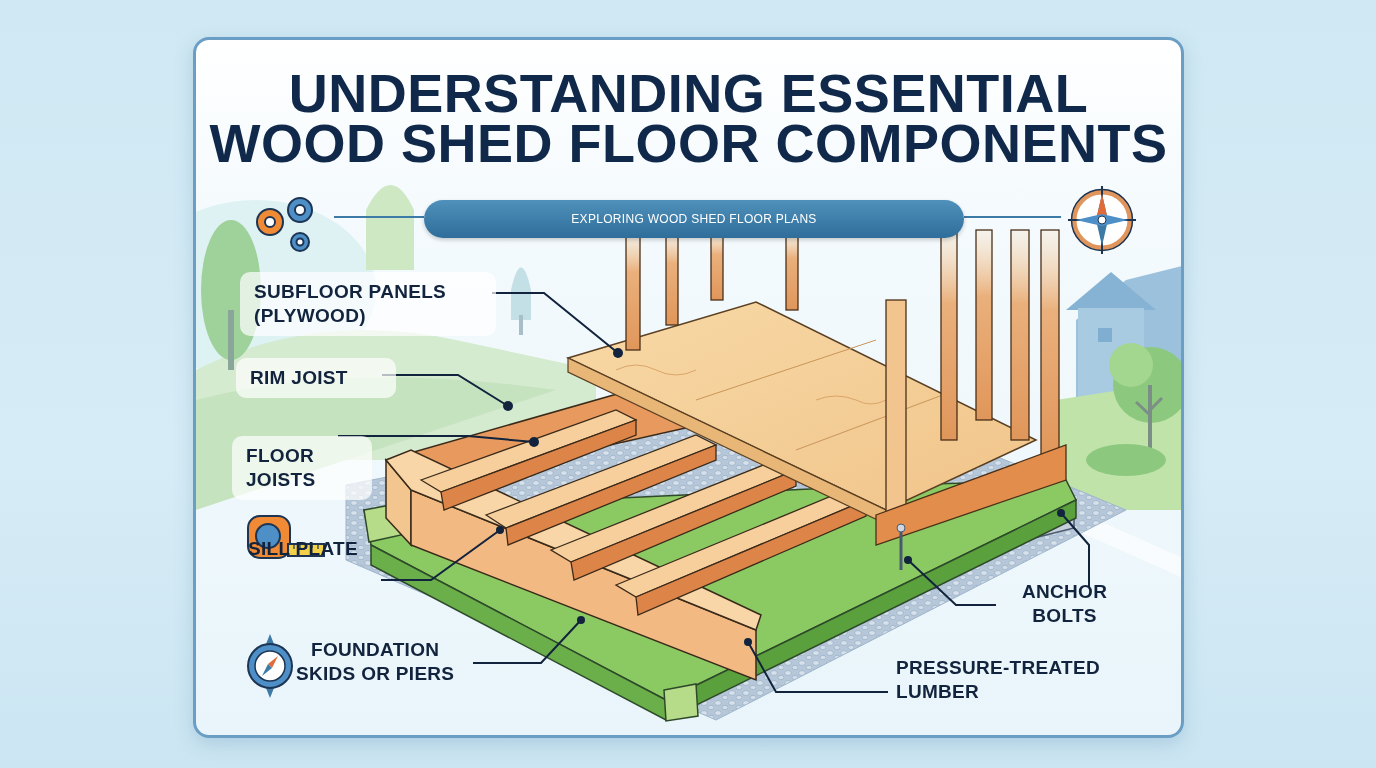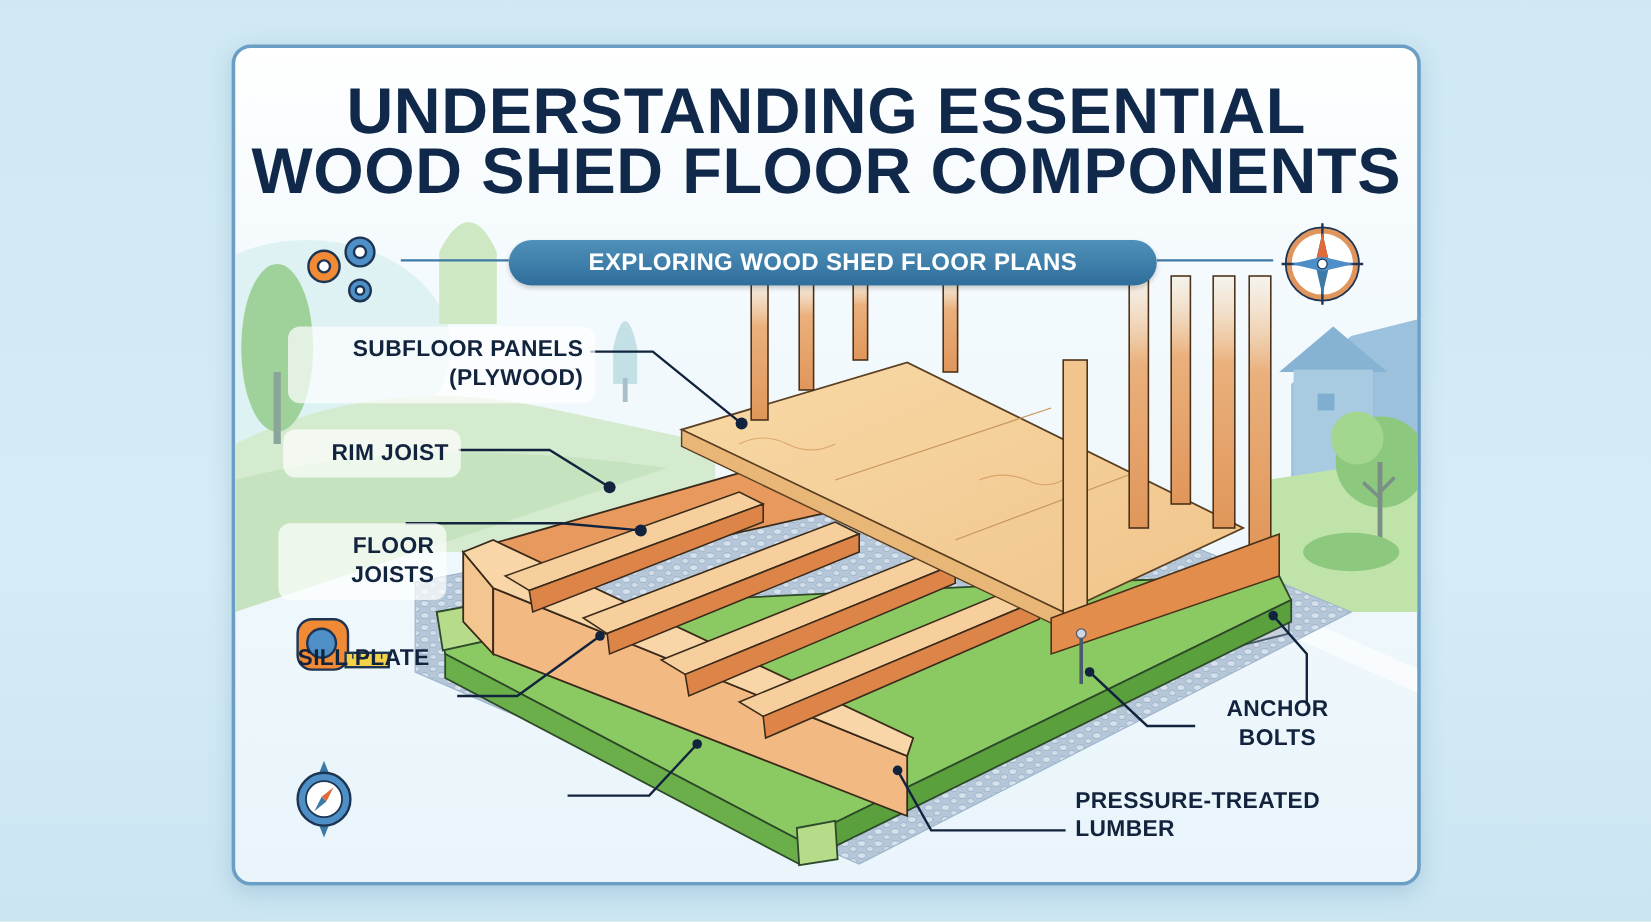--- a/index.html
+++ b/index.html
@@ -18,28 +18,28 @@
   }
   .title {
     position: absolute; left: 0; right: 0; top: 28px;
     text-align: center; color: #10284a; font-weight: bold;
     font-size: 54px; line-height: 50px; letter-spacing: 0.5px;
   }
   .scene { position: absolute; left: 0; top: 0; width: 991px; height: 701px; }
   .subtitle {
     position: absolute; left: 228px; top: 160px; width: 540px; height: 38px;
     border-radius: 19px; background: linear-gradient(180deg, #4f91bb 0%, #2f6d9a 100%);
-    color: #fff; font-weight: bold; font-size: 20px; line-height: 38px; text-align: center;
+    color: #fff; font-weight: normal; font-size: 12px; line-height: 38px; text-align: center;
     letter-spacing: 0.3px; box-shadow: 0 2px 4px rgba(0,0,0,0.2);
   }
   .label {
     position: absolute; color: #12233d; font-weight: bold; font-size: 19px; line-height: 24px;
     letter-spacing: 0.3px;
   }
-  .label.boxed { background: rgba(255,255,255,0.7); border-radius: 10px; padding: 8px 10px 8px 14px; text-align: right; }
+  .label.boxed { background: rgba(255,255,255,0.7); border-radius: 10px; padding: 8px 10px 8px 14px; }
   .icon { position: absolute; }
 </style>
 </head>
 <body>
 
 <div class="card">
 
   <svg class="scene" viewBox="0 0 991 701" width="991" height="701">
     <defs>
       <pattern id="gravel" width="14" height="10" patternUnits="userSpaceOnUse">
@@ -205,26 +205,30 @@
     <circle cx="26" cy="34" r="22" fill="#4d8fc6" stroke="#1d3553" stroke-width="2"></circle>
     <circle cx="26" cy="34" r="15" fill="#fff" stroke="#1d3553" stroke-width="1.5"></circle>
     <path d="M34 24 L28 36 L24 32 Z" fill="#e06a3a"></path>
     <path d="M18 44 L24 32 L28 36 Z" fill="#3e7aa6"></path>
   </svg>
 
   <div class="label boxed" style="left:44px;top:232px;width:256px;">
     <div>SUBFLOOR PANELS</div>
     <div>(PLYWOOD)</div>
   </div>
-  <div class="label boxed" style="left:40px;top:318px;width:148px;">RIM JOIST</div>
+  <div class="label boxed" style="left:40px;top:318px;width:160px;">RIM JOIST</div>
   <div class="label boxed" style="left:36px;top:396px;width:140px;">
     <div>FLOOR</div>
     <div>JOISTS</div>
   </div>
   <div class="label" style="left:52px;top:497px;">SILL PLATE</div>
+  <div class="label" style="left:100px;top:598px;text-align:center;">
+    <div>FOUNDATION</div>
+    <div>SKIDS OR PIERS</div>
+  </div>
   <div class="label" style="left:826px;top:540px;text-align:center;">
     <div>ANCHOR</div>
     <div>BOLTS</div>
   </div>
   <div class="label" style="left:700px;top:616px;text-align:left;">
     <div>PRESSURE-TREATED</div>
     <div>LUMBER</div>
   </div>
 </div>
 

